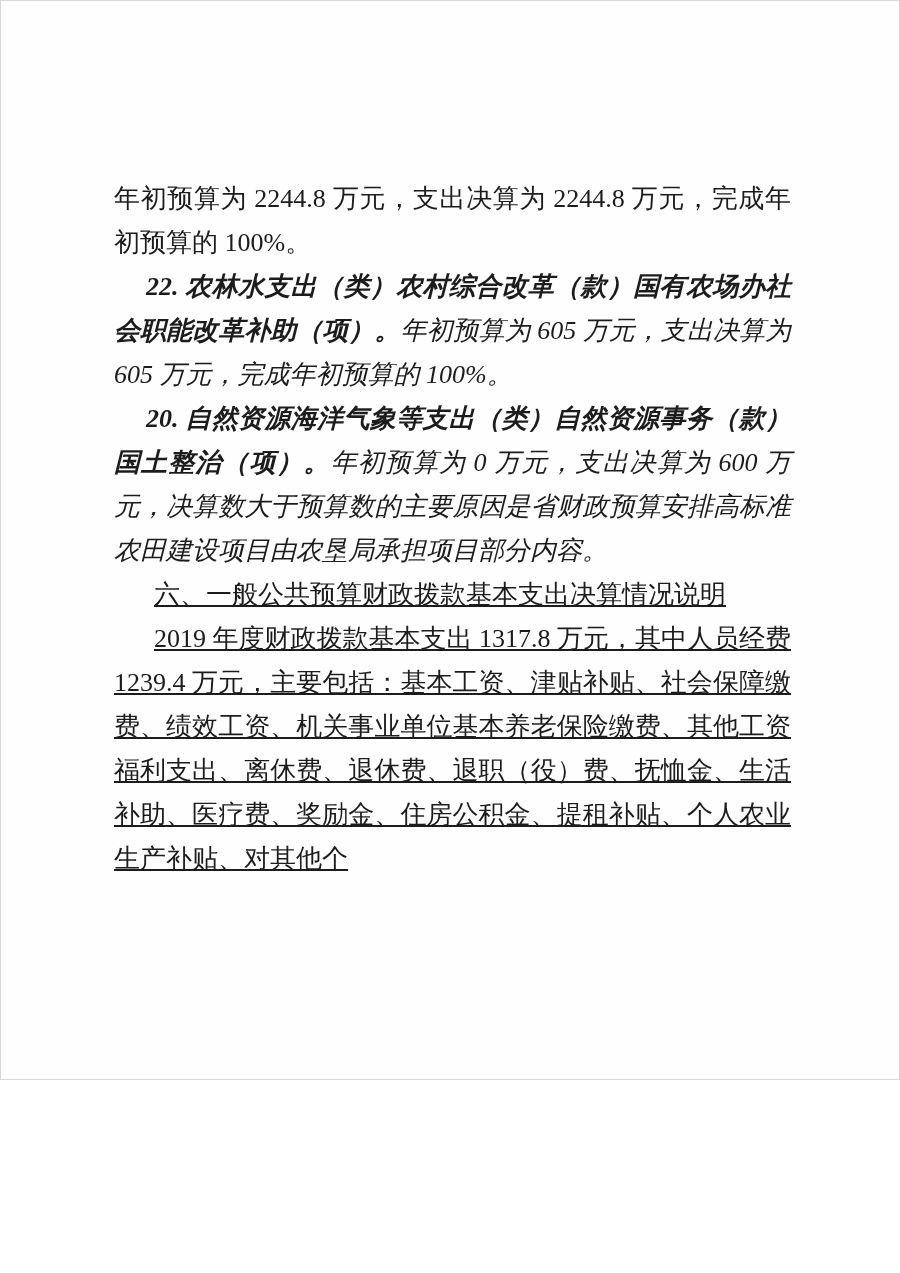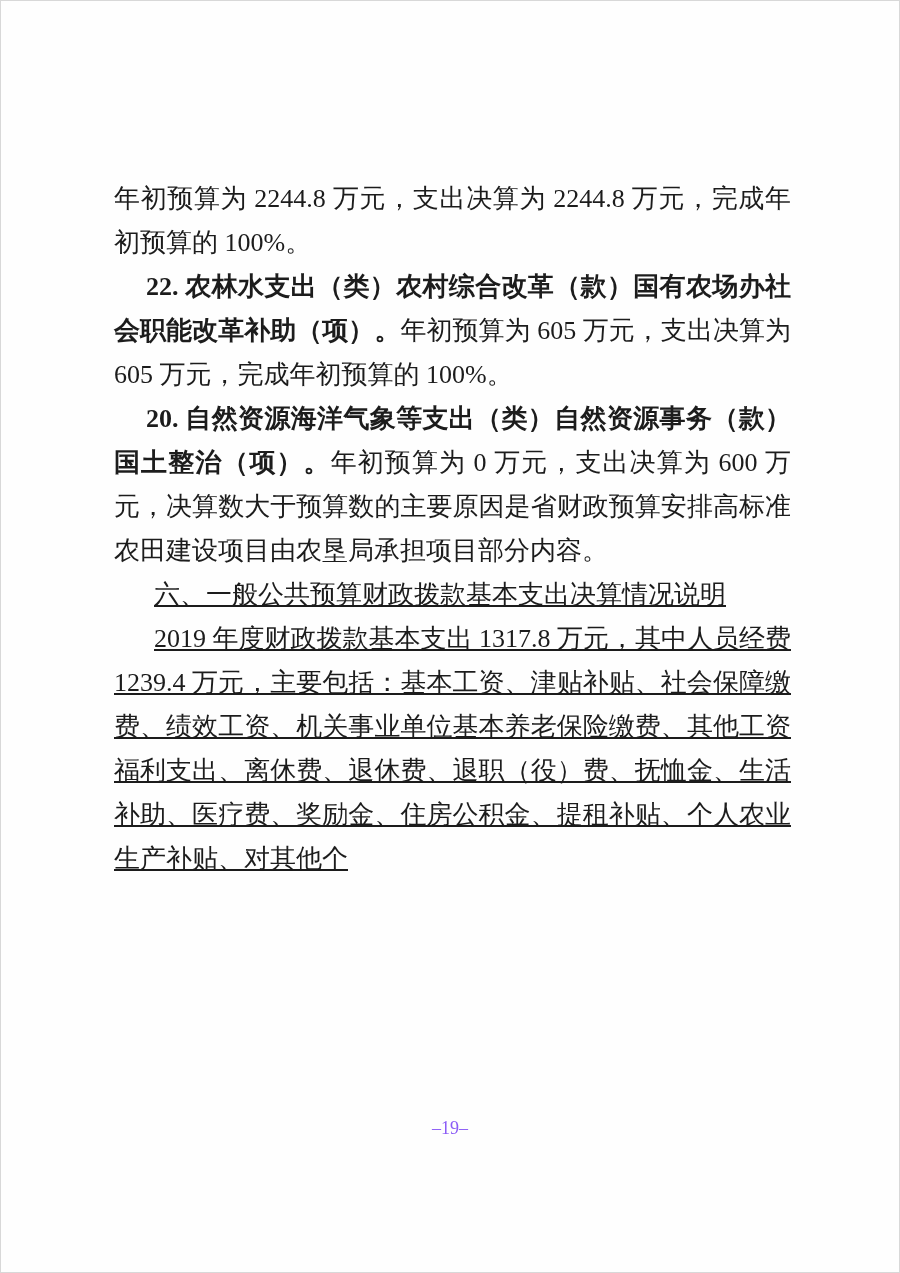--- a/index.html
+++ b/index.html
@@ -3,21 +3,21 @@
 <meta charset="utf-8">
 <style>
   html, body {
     margin: 0;
     padding: 0;
     background: #ffffff;
   }
   .page {
     position: relative;
     width: 900px;
-    height: 1273px;
+    height: 1080px;
     background: #fefefe;
     border: 1px solid #d8d8d8;
     box-sizing: border-box;
     overflow: hidden;
     font-family: "Liberation Serif", "DejaVu Serif", serif;
     color: #1c1c1c;
   }
   .content {
     position: absolute;
     left: 113px;
@@ -26,21 +26,21 @@
   }
   .content p {
     margin: 0;
     font-size: 26px;
     line-height: 44px;
     text-align: justify;
     text-justify: inter-character;
     letter-spacing: 0px;
     word-break: break-all;
   }
-  .indent-num  { text-indent: 32px; }
+  .indent-num  { text-indent: 32px; font-style: italic; }
   .indent-std  { text-indent: 40px; text-decoration: underline; }
   .lead        { font-weight: 700; }
   .page-number {
     position: absolute;
     top: 1112px;
     left: 0;
     right: 0;
     text-align: center;
     font-size: 18px;
     line-height: 30px;

